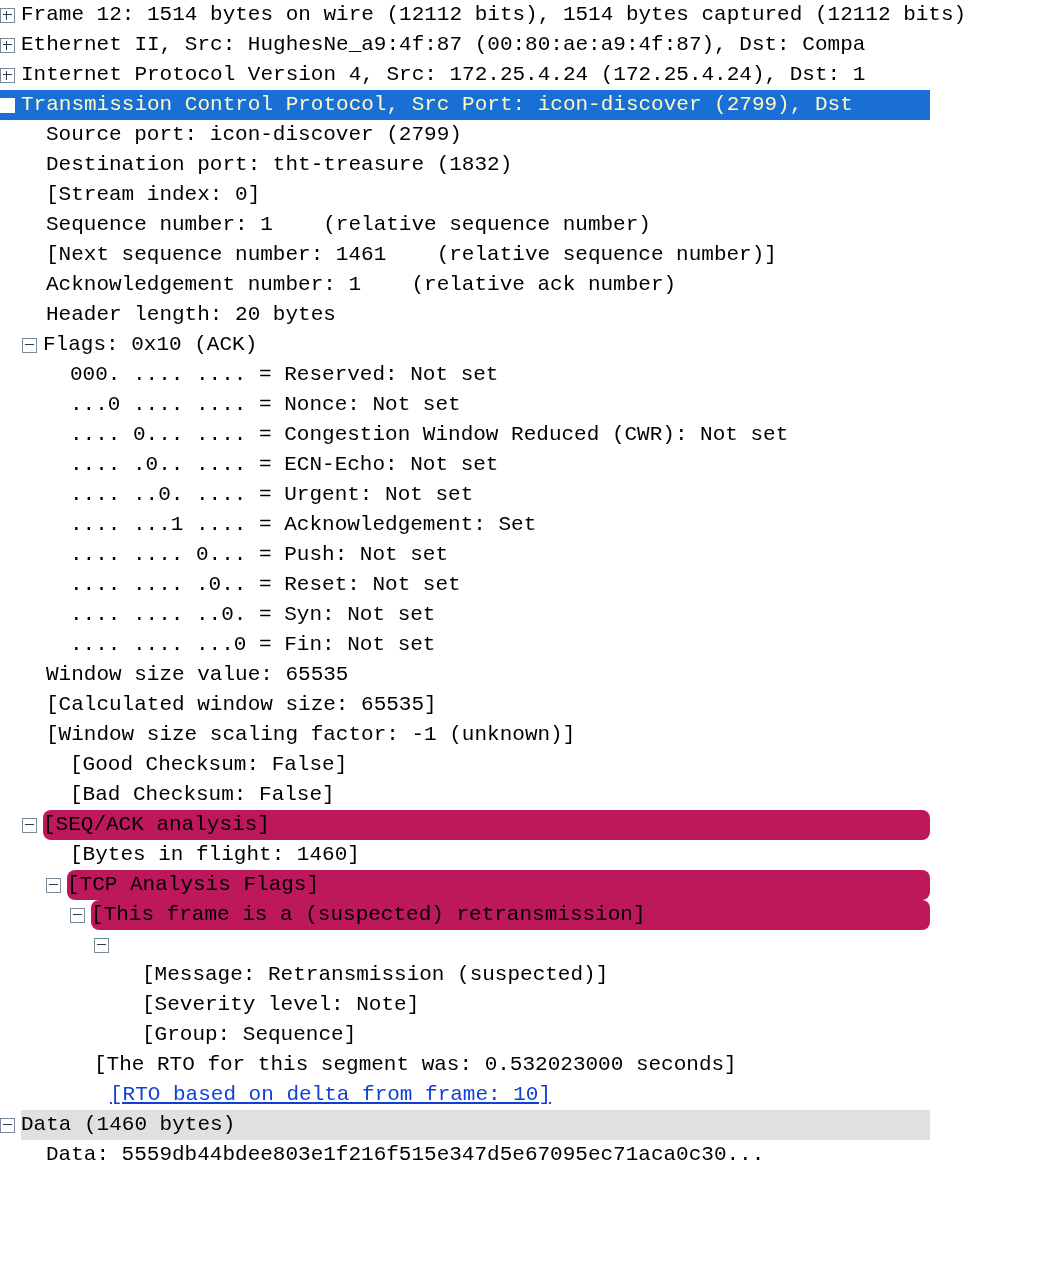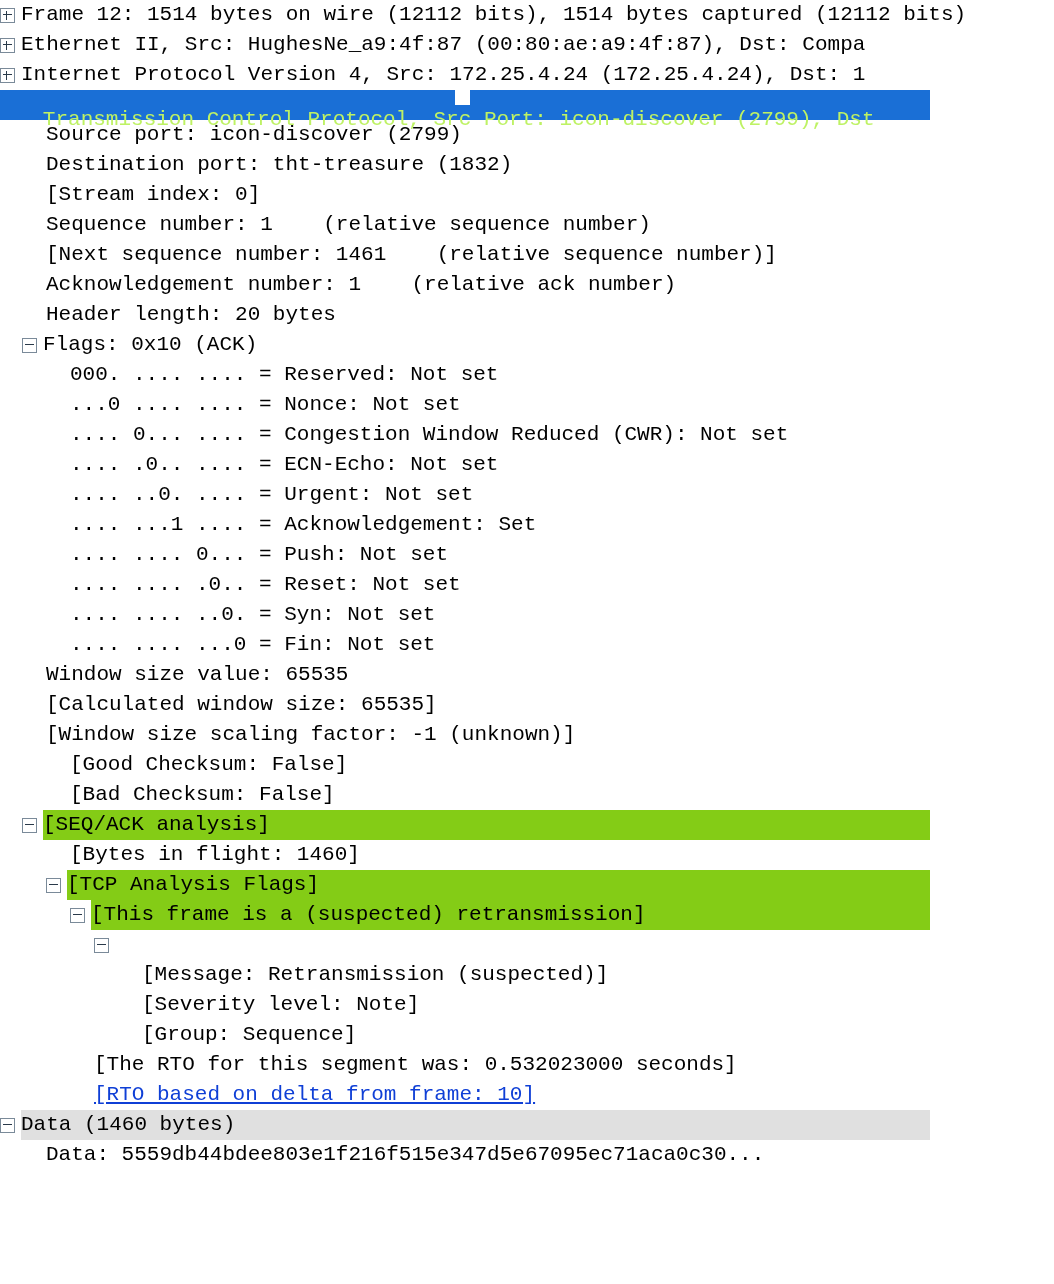--- a/index.html
+++ b/index.html
@@ -7,26 +7,26 @@
     overflow:hidden;}
   .pane{width:930px;}
   .row{white-space:pre;display:flex;align-items:center;height:30px;}
   .icon{display:inline-block;width:13px;height:13px;border:1px solid #7a8a99;
     background:#fff;position:relative;vertical-align:middle;margin-right:6px;
     flex:0 0 auto;}
   .icon::before,.icon::after{content:"";position:absolute;background:#2a3a4a;}
   .icon.plus::before{left:2px;right:2px;top:5px;height:1px;}
   .icon.plus::after{top:2px;bottom:2px;left:5px;width:1px;}
   .icon.minus::before{left:2px;right:2px;top:5px;height:1px;}
-  .sel{background:#1a6fd6;color:#bef264;flex-direction:column;}
+  .sel{background:#1a6fd6;color:#fef9c3;}
   .sel .icon{border-color:#fff;}
   .sel .icon::before,.sel .icon::after{background:#fff;}
-  .cyan{background:#84cc16;}
+  .cyan{background:#be185d;border-radius:8px;}
   .grey{background:#e0e0e0;}
-  .link{color:#0f3fd6;text-decoration:underline;}
+  .link{color:#0f3fd6;text-decoration:underline;margin-left:16px;}
   .ind{display:inline-block;flex:0 0 auto;}
   .i1{width:22px;} .i2{width:46px;} .i3{width:70px;}
   .i4{width:94px;} .i6{width:142px;}
   .txt{white-space:pre;}
 </style>
 </head>
 <body>
 <div class="pane">
 
 <div class="row"><span class="icon plus"></span><span class="txt">Frame 12: 1514 bytes on wire (12112 bits), 1514 bytes captured (12112 bits)</span></div>

